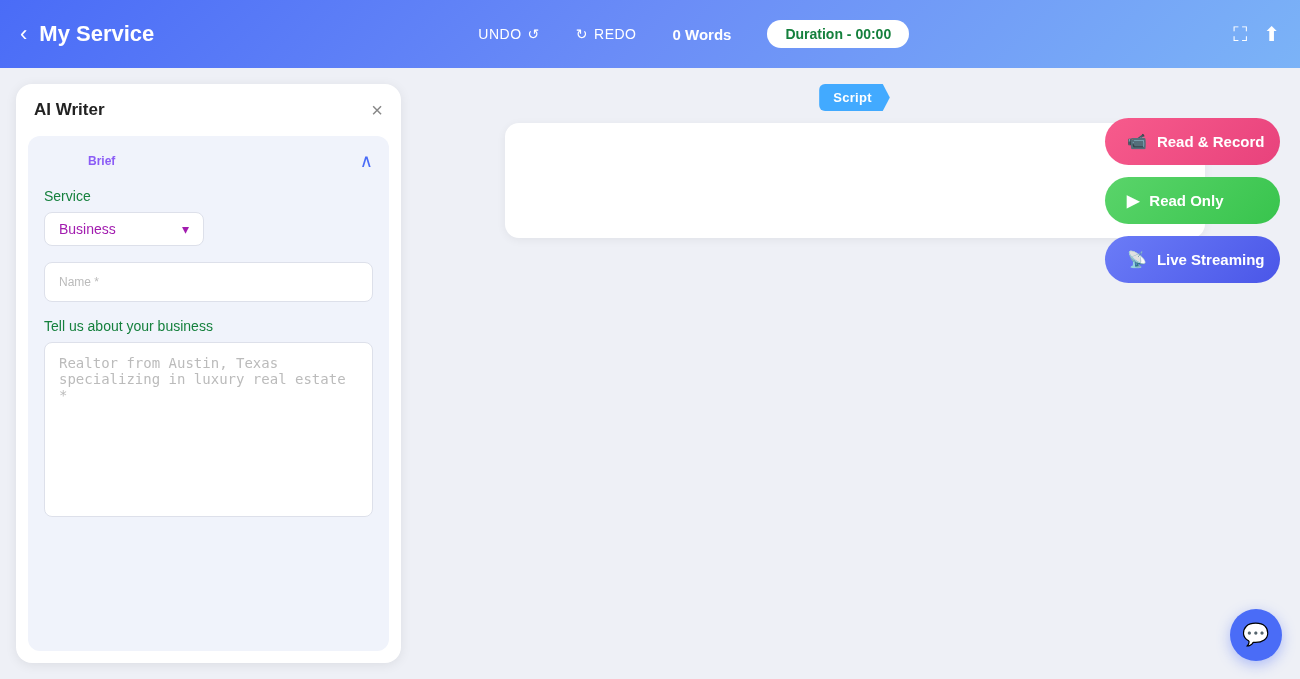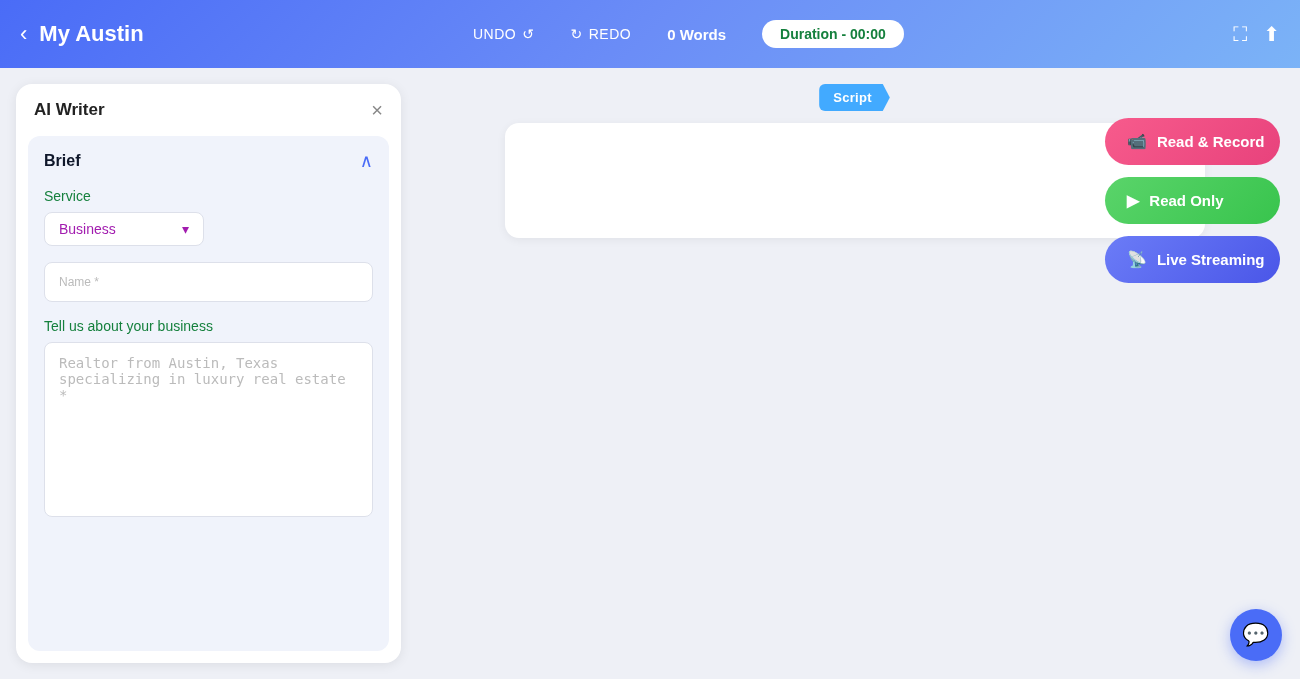--- a/index.html
+++ b/index.html
@@ -124,23 +124,24 @@
       flex: 1;
       overflow-y: auto;
     }
     .brief-header {
       display: flex;
       align-items: center;
       justify-content: space-between;
       margin-bottom: 16px;
     }
     .brief-title {
-      font-size: 16px;
+      font-size: 12px;
       font-weight: 700;
-      color: #0f172a;
+      color: #8b5cf6;
+      margin-left: 44px;
     }
     .chevron-btn {
       background: none;
       border: none;
       cursor: pointer;
       color: #4a6cf7;
       font-size: 18px;
     }
     .form-label {
       font-size: 14px;
@@ -278,21 +279,21 @@
       color: white;
       font-size: 22px;
     }
   </style>
 </head>
 <body>
 
 <div class="header">
   <div class="header-left">
     <button class="back-btn">‹</button>
-    <span class="project-title">My Austin</span>
+    <span class="project-title">My Service</span>
   </div>
   <div class="header-center">
     <button class="undo-btn">
       <span>UNDO</span>
       <span>↺</span>
     </button>
     <button class="redo-btn">
       <span>↻</span>
       <span>REDO</span>
     </button>

